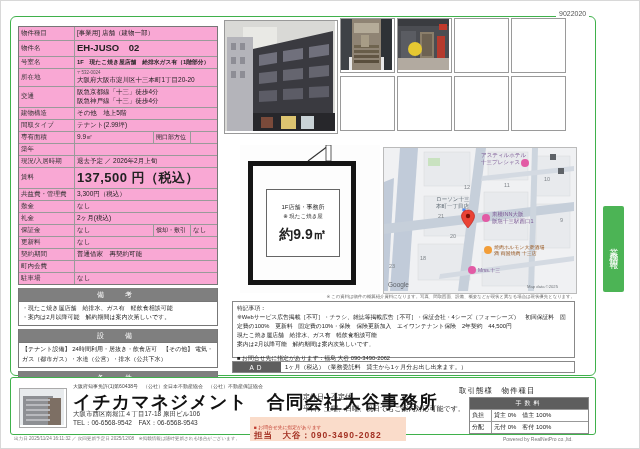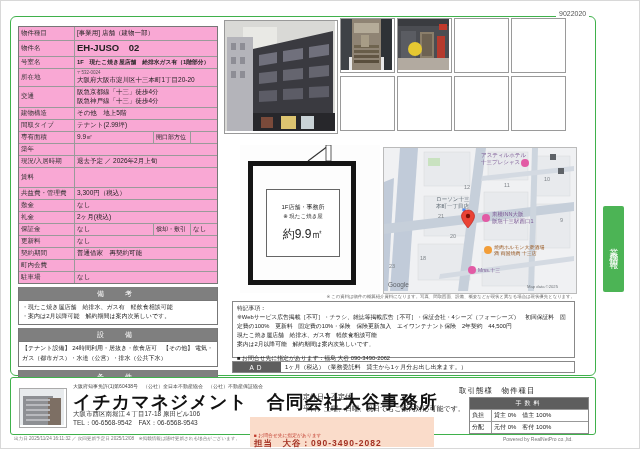--- a/index.html
+++ b/index.html
@@ -42,21 +42,21 @@
   
   .plan{position:absolute;left:240px;top:145px;width:140px;height:148px;background:#fdfdfd;
         background-image:repeating-linear-gradient(0deg,#dfe8df 0 .5px,transparent .5px 4px),
                          repeating-linear-gradient(90deg,#dfe8df 0 .5px,transparent .5px 4px);}
   .plan-frame{position:absolute;left:8px;top:16px;width:108px;height:124px;border:5px solid #151515;box-sizing:border-box;}
   .plan-door{position:absolute;left:66px;top:0px;width:26px;height:16px;}
   .plan-inner{position:absolute;left:26px;top:44px;width:72px;height:66px;background:#fff;border:1px solid #666;
               display:flex;flex-direction:column;align-items:center;justify-content:center;text-align:center;}
   .plan-inner .l1{font-size:6px;}
   .plan-inner .l2{font-size:5.5px;margin-top:1px;}
-  .plan-inner .l3{font-size:12px;margin-top:6px;font-weight:normal;}
+  .plan-inner .l3{font-size:14px;margin-top:6px;font-weight:bold;}
   
   .map{position:absolute;left:383px;top:147px;width:192px;height:145px;border:1px solid #bbb;background:#f0f1f3;}
   
   .disclaimer{position:absolute;left:232px;top:294px;width:343px;font-size:4.4px;color:#666;text-align:right;}
   .notes{position:absolute;left:232px;top:301px;width:343px;height:57px;border:1px solid #888;
          font-size:5.8px;line-height:1.55;padding:2px 4px;box-sizing:border-box;color:#222;}
   .notes .contact{margin-top:5px;}
   .adrow{position:absolute;left:232px;top:361px;width:343px;height:12px;border:1px solid #888;
          display:flex;box-sizing:border-box;background:#fff;}
   .adlab{width:48px;background:#5e5e5e;color:#fff;font-size:6.5px;display:flex;align-items:center;
@@ -71,22 +71,22 @@
   .caddr{position:absolute;left:62px;top:32px;font-size:6.5px;color:#333;}
   .ctel{position:absolute;left:62px;top:41px;font-size:6.5px;color:#333;}
   .cmid{position:absolute;left:292px;top:13px;font-size:7px;line-height:1.7;color:#222;}
   .cmid .staff{font-size:6px;}
   .dealtype{position:absolute;left:448px;top:8px;font-size:7.5px;letter-spacing:1px;color:#222;}
   .feetbl{position:absolute;left:458px;top:19px;width:118px;border:1px solid #888;font-size:6px;background:#fff;}
   .feehead{background:#5e5e5e;color:#fff;text-align:center;letter-spacing:3px;padding:1px 0;font-size:6px;}
   .feerow{display:flex;border-top:1px solid #999;}
   .feerow .fl{width:22px;border-right:1px solid #999;padding:1px 2px;box-sizing:border-box;}
   .feerow .fv{flex:1;padding:1px 2px;}
-  .peach{position:absolute;left:250px;top:417px;width:184px;height:24px;background:#fadcca;z-index:6;
-         padding:15px 4px;box-sizing:border-box;}
+  .peach{position:absolute;left:250px;top:417px;width:156px;height:24px;background:#fadcca;z-index:6;
+         padding:7px 4px;box-sizing:border-box;}
   .peach .pnote{font-size:4.8px;color:#c0392b;}
   .peach .pstaff{font-size:8.5px;font-weight:bold;color:#a33123;letter-spacing:1px;}
   .fout{position:absolute;left:14px;top:436px;font-size:4.6px;color:#777;}
   .fpow{position:absolute;left:503px;top:436px;font-size:5px;color:#777;}
   svg{display:block;}
   svg text{font-family:"Liberation Sans","DejaVu Sans",sans-serif;}
 </style>
 </head>
 <body>
 
@@ -141,20 +141,21 @@
       <div class="trow h9">
         <div class="tlab">築年</div>
         <div class="tval"></div>
       </div>
       <div class="trow h10">
         <div class="tlab">現況/入居時期</div>
         <div class="tval">退去予定 ／ 2026年2月上旬</div>
       </div>
       <div class="trow h20">
         <div class="tlab">賃料</div>
+        <div class="tval vrent">137,500 円（税込）</div>
       </div>
       <div class="trow h10">
         <div class="tlab">共益費・管理費</div>
         <div class="tval">3,300円（税込）</div>
       </div>
       <div class="trow h9">
         <div class="tlab">敷金</div>
         <div class="tval">なし</div>
       </div>
       <div class="trow h9">

